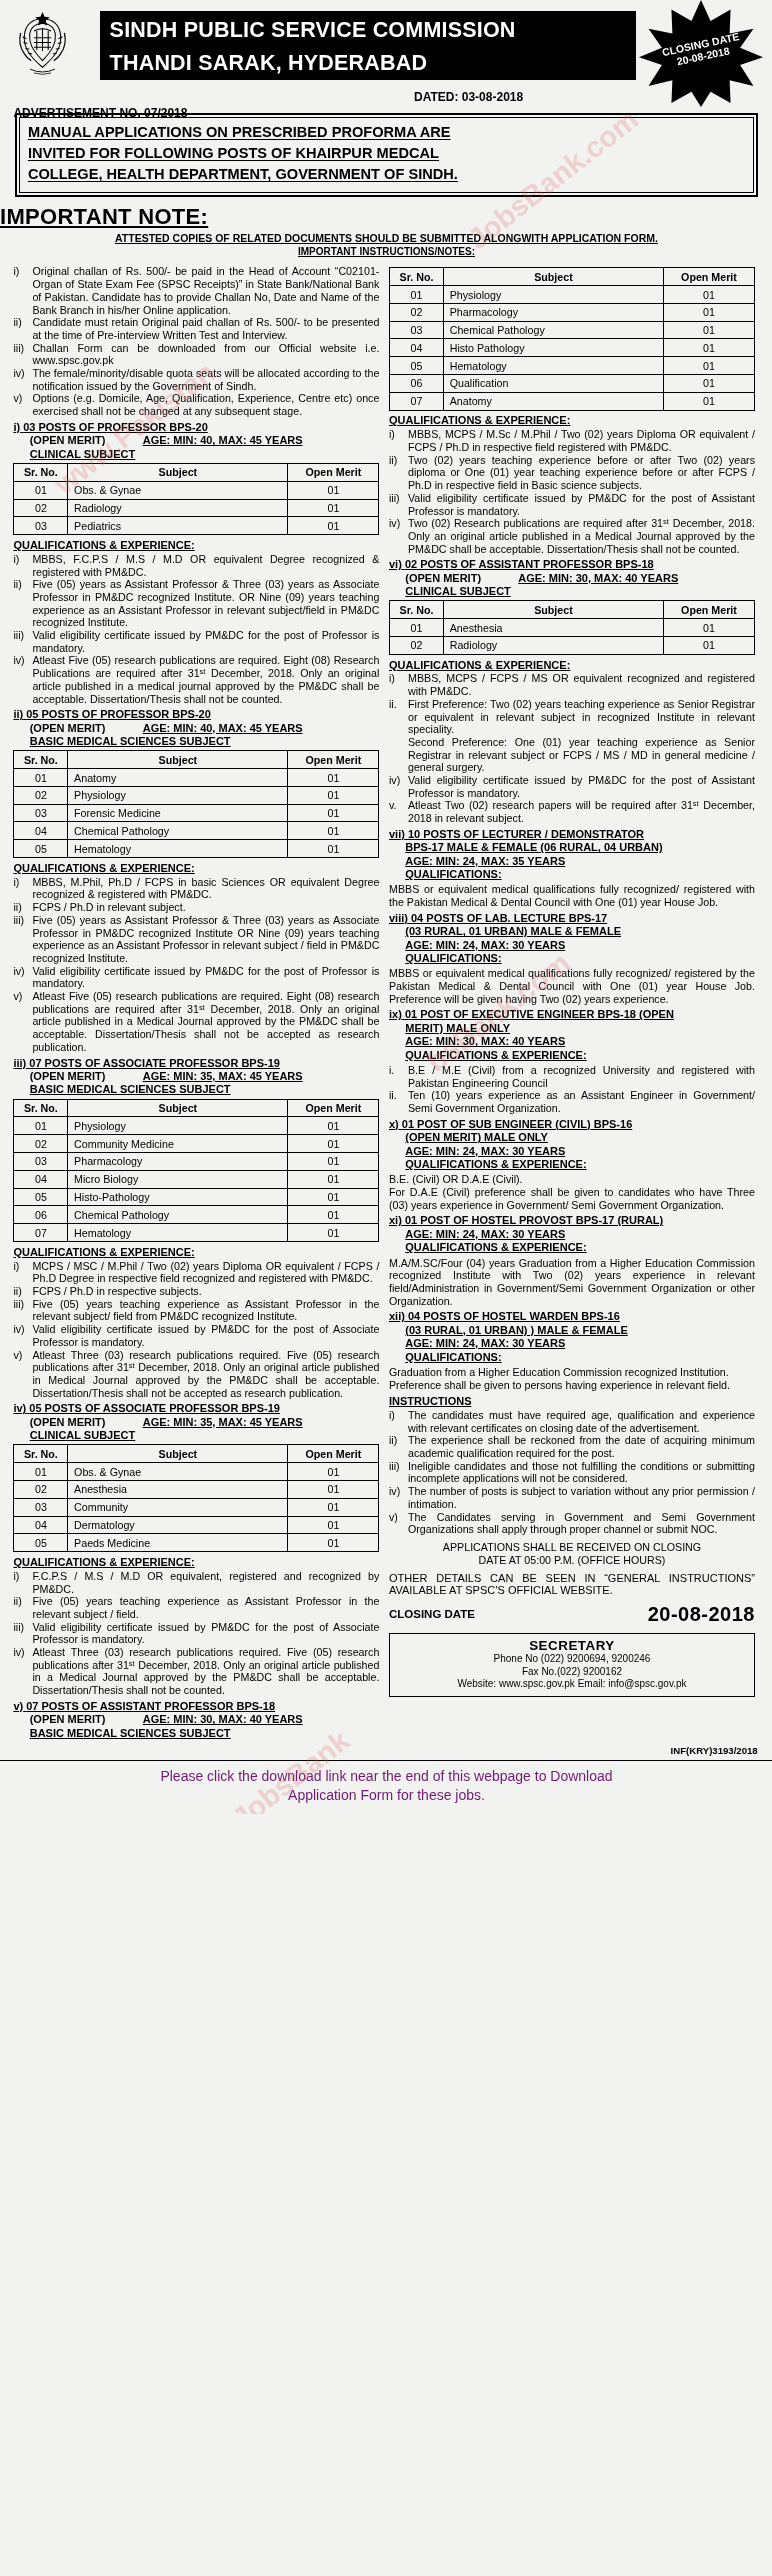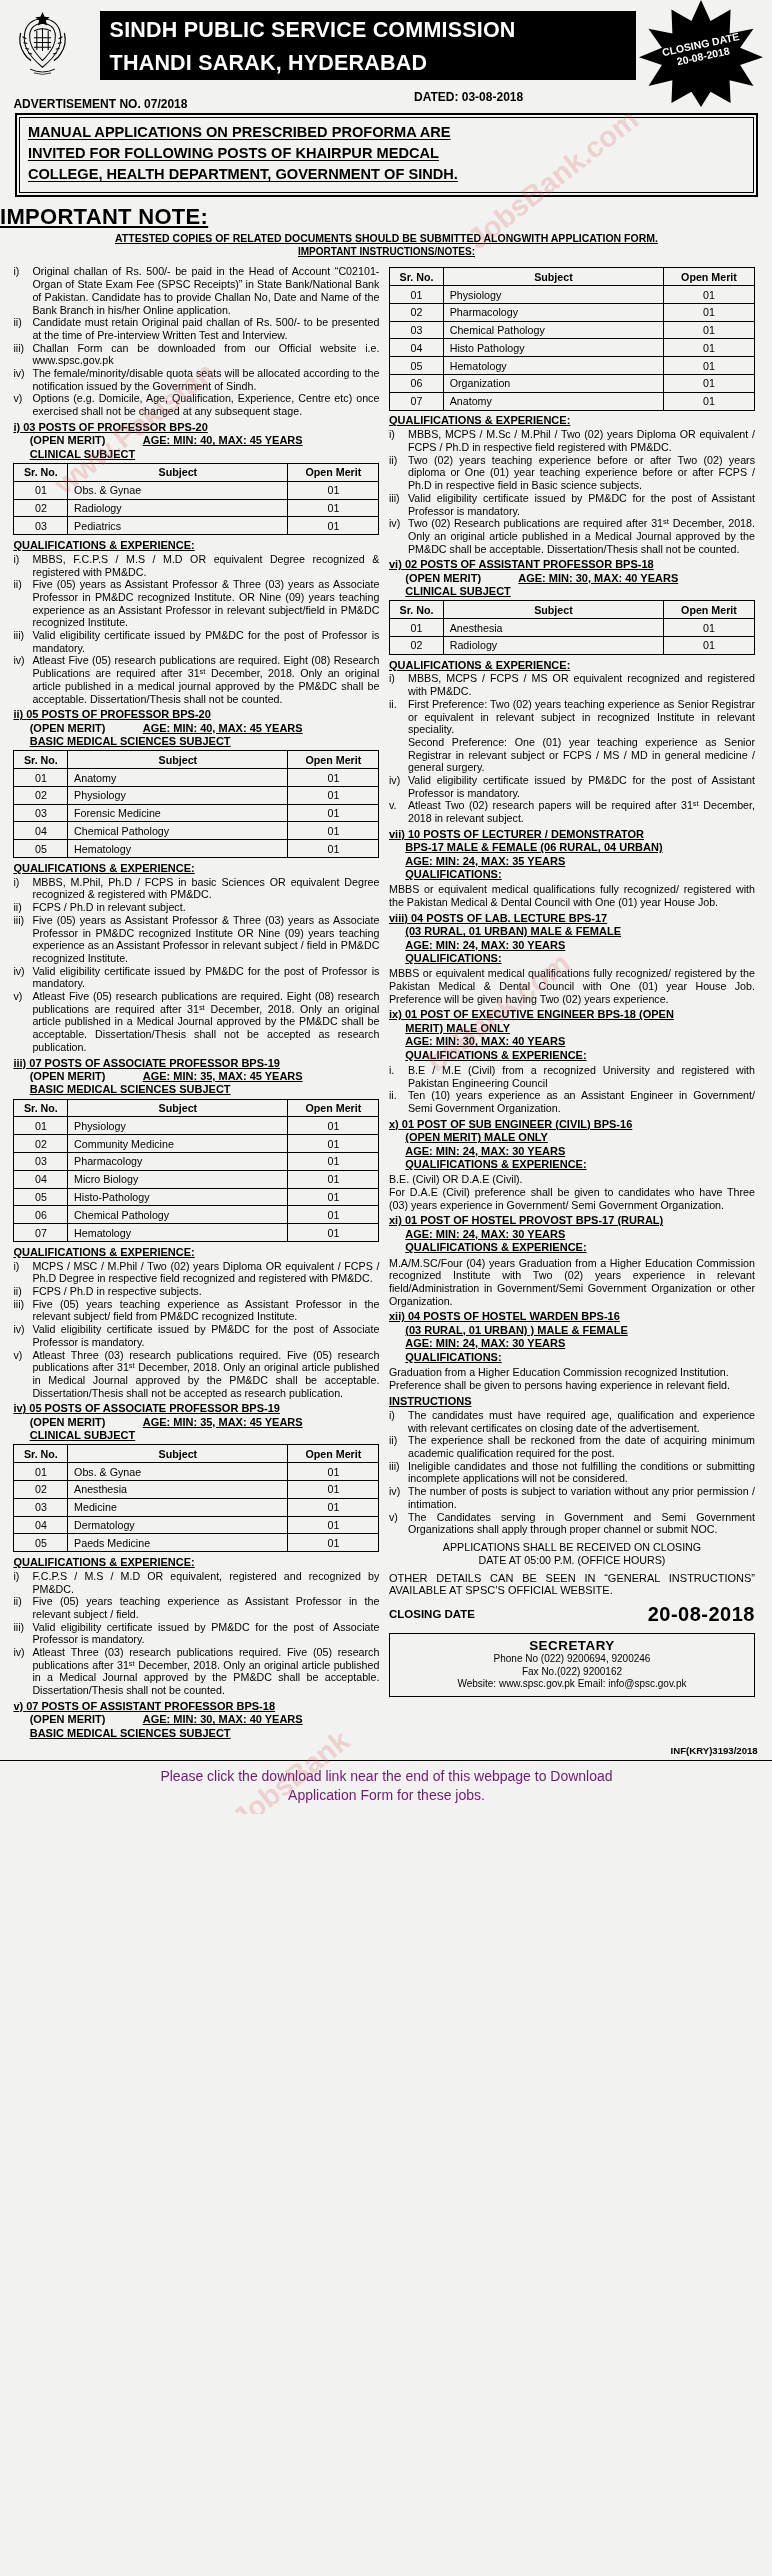--- a/index.html
+++ b/index.html
@@ -50,21 +50,21 @@
     width: 96px;
   }
 
   
   .adline {
     position: relative;
     height: 21px;
     padding: 0 13.4px;
     font-size: 12px; font-weight: bold;
   }
-  .adline .adno { position: absolute; left: 13.4px; top: 9px; }
+  .adline .adno { position: absolute; left: 13.4px; top: 18px; }
   .adline .addate { position: absolute; left: 414px; top: 1.9px; }
 
   
   .mainbox-outer {
     margin: 3.8px 15.3px 0 15.3px;
     border: 2.9px solid #000;
     padding: 1.9px;
   }
   .mainbox-inner {
     border: 1.4px solid #000;
@@ -491,21 +491,21 @@
               <td class="sub">Obs. &amp; Gynae</td>
               <td class="om">01</td>
             </tr>
         <tr>
               <td class="sr">02</td>
               <td class="sub">Anesthesia</td>
               <td class="om">01</td>
             </tr>
         <tr>
               <td class="sr">03</td>
-              <td class="sub">Medicine</td>
+              <td class="sub">Community</td>
               <td class="om">01</td>
             </tr>
         <tr>
               <td class="sr">04</td>
               <td class="sub">Dermatology</td>
               <td class="om">01</td>
             </tr>
         <tr>
               <td class="sr">05</td>
               <td class="sub">Paeds Medicine</td>
@@ -570,21 +570,21 @@
               <td class="sub">Histo Pathology</td>
               <td class="om">01</td>
             </tr>
         <tr>
               <td class="sr">05</td>
               <td class="sub">Hematology</td>
               <td class="om">01</td>
             </tr>
         <tr>
               <td class="sr">06</td>
-              <td class="sub">Organization</td>
+              <td class="sub">Qualification</td>
               <td class="om">01</td>
             </tr>
         <tr>
               <td class="sr">07</td>
               <td class="sub">Anatomy</td>
               <td class="om">01</td>
             </tr>
       </tbody>
         </table>
       <div class="qe-head">QUALIFICATIONS &amp; EXPERIENCE:</div>

